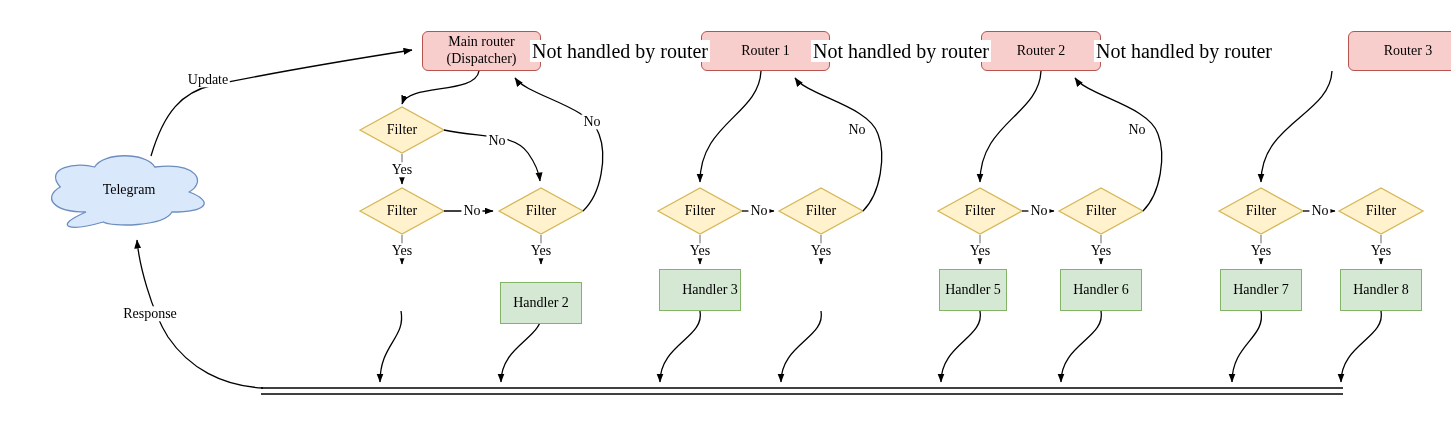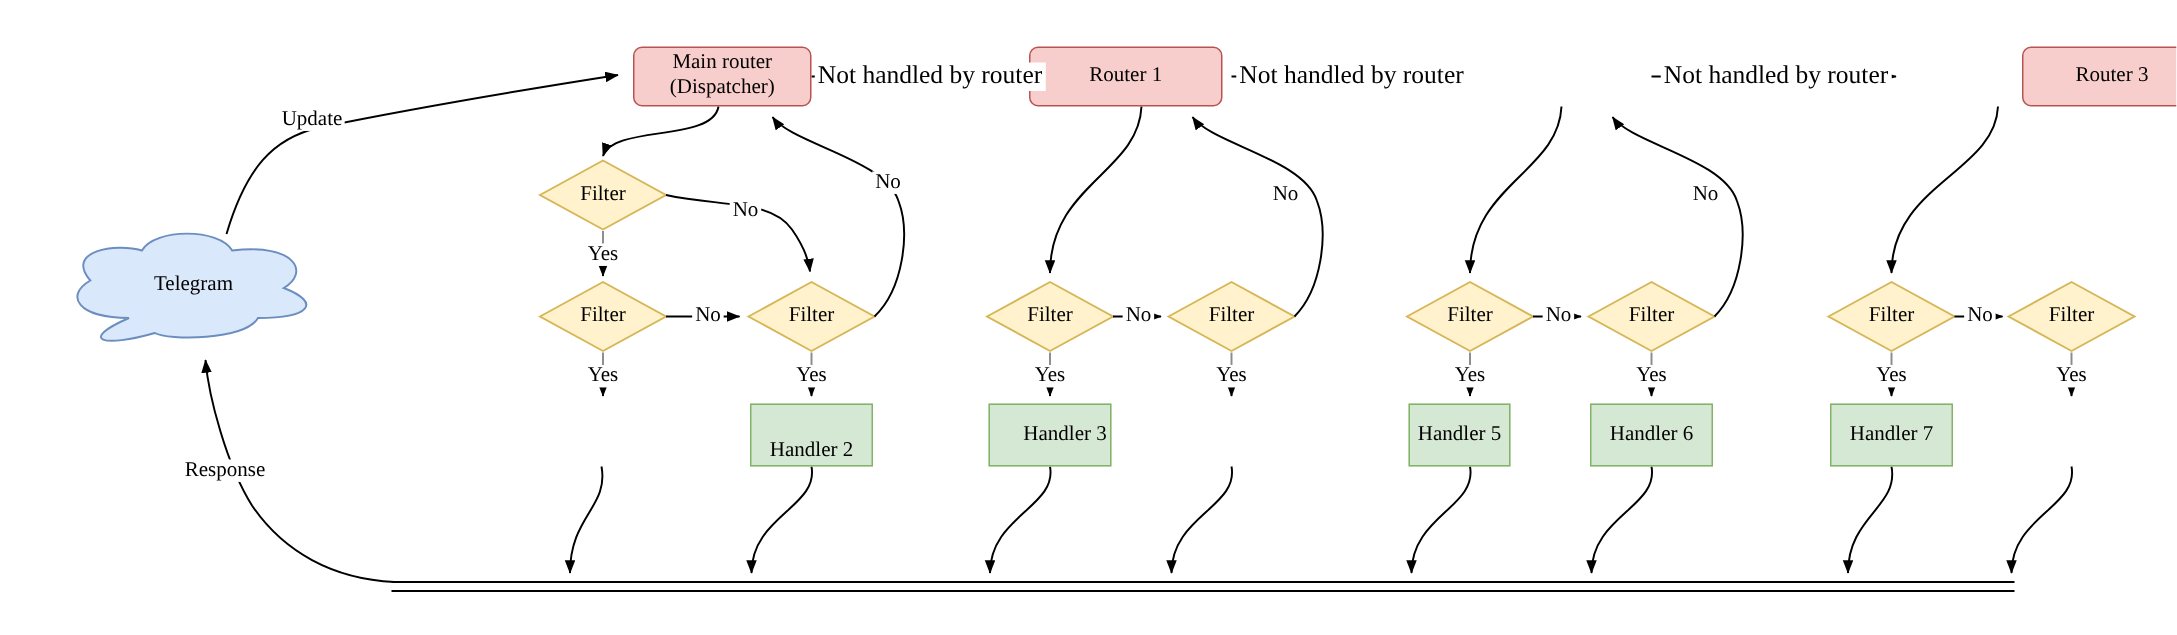--- a/index.html
+++ b/index.html
@@ -25,21 +25,21 @@
     position:absolute; box-sizing:border-box; display:flex;
     align-items:center; justify-content:center; text-align:center;
     font-size:14px; line-height:1.2;
   }
   .router{background:var(--router-fill);border:1.3px solid var(--router-stroke);border-radius:6px;}
   .handler{background:var(--handler-fill);border:1.3px solid var(--handler-stroke);}
   .lbl{
     position:absolute; transform:translate(-50%,-50%); font-size:14px;
     white-space:nowrap; background:#ffffff; padding:0 2px; line-height:1.1;
   }
-  .lbl.nh{font-size:17px;}
+  .lbl.nh{font-size:20px;}
   .shape-lbl{
     position:absolute; transform:translate(-50%,-50%); font-size:14px;
     white-space:nowrap; line-height:1.1;
   }
 </style>
 </head>
 <body>
 
 <div class="canvas">
 
@@ -114,41 +114,47 @@
     <path class="bus" d="M261,388 L1343,388"></path>
     <path class="bus" d="M261,394 L1343,394"></path>
   </svg>
 
   <div class="node router" style="left:422px;top:31px;width:119px;height:40px;">
     <div>
       <div>Main router</div>
       <div>(Dispatcher)</div>
     </div>
   </div>
-  <div class="node router" style="left:686px;top:31px;width:129px;height:40px;">
+  <div class="node router" style="left:701px;top:31px;width:129px;height:40px;">
     <span>Router 1</span>
+  </div>
+  <div class="node router" style="left:981px;top:31px;width:120px;height:40px;">
+    <span>Router 2</span>
   </div>
   <div class="node router" style="left:1348px;top:31px;width:120px;height:40px;text-align:right;">
     <span>Router 3</span>
   </div>
 
-  <div class="node handler" style="left:500px;top:269px;width:82px;height:42px;align-items:flex-end;">
+  <div class="node handler" style="left:500px;top:282px;width:82px;height:42px;">
     <span>Handler 2</span>
   </div>
   <div class="node handler" style="left:659px;top:269px;width:82px;height:42px;padding-left:20px;">
     <span>Handler 3</span>
   </div>
   <div class="node handler" style="left:939px;top:269px;width:68px;height:42px;">
     <span>Handler 5</span>
   </div>
   <div class="node handler" style="left:1060px;top:269px;width:82px;height:42px;">
     <span>Handler 6</span>
   </div>
   <div class="node handler" style="left:1220px;top:269px;width:82px;height:42px;">
     <span>Handler 7</span>
+  </div>
+  <div class="node handler" style="left:1340px;top:269px;width:82px;height:42px;">
+    <span>Handler 8</span>
   </div>
 
   <div class="shape-lbl" style="left:129px;top:190px;">Telegram</div>
   <div class="shape-lbl" style="left:402px;top:130px;">Filter</div>
   <div class="shape-lbl" style="left:402px;top:211px;">Filter</div>
   <div class="shape-lbl" style="left:541px;top:211px;">Filter</div>
   <div class="shape-lbl" style="left:700px;top:211px;">Filter</div>
   <div class="shape-lbl" style="left:821px;top:211px;">Filter</div>
   <div class="shape-lbl" style="left:980px;top:211px;">Filter</div>
   <div class="shape-lbl" style="left:1101px;top:211px;">Filter</div>

